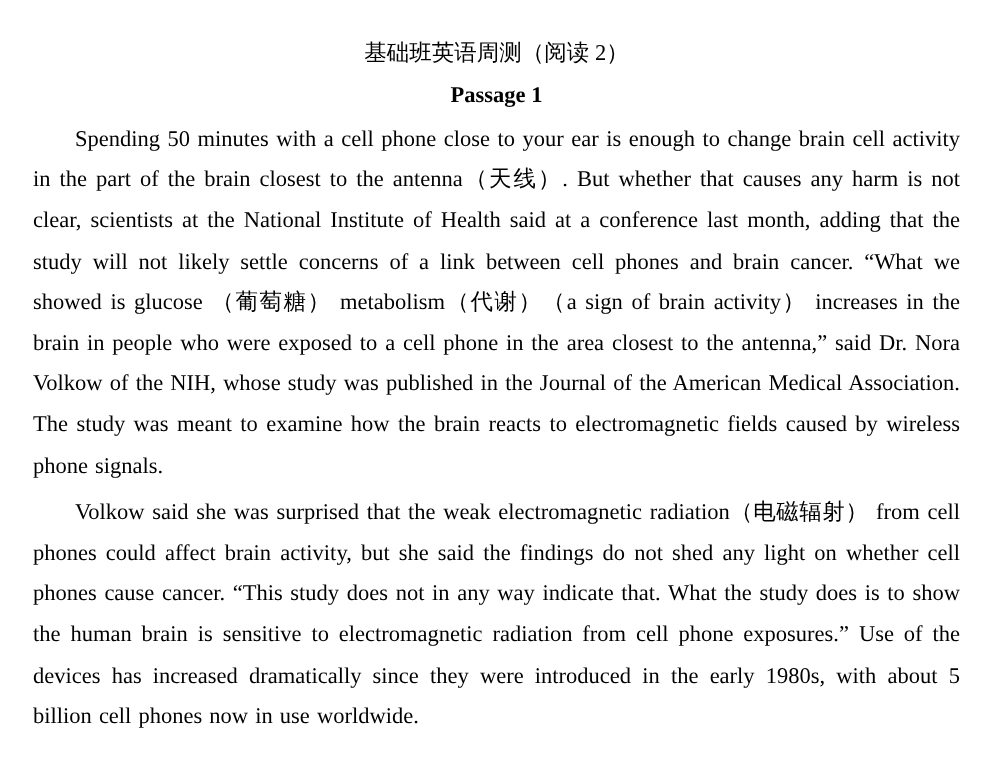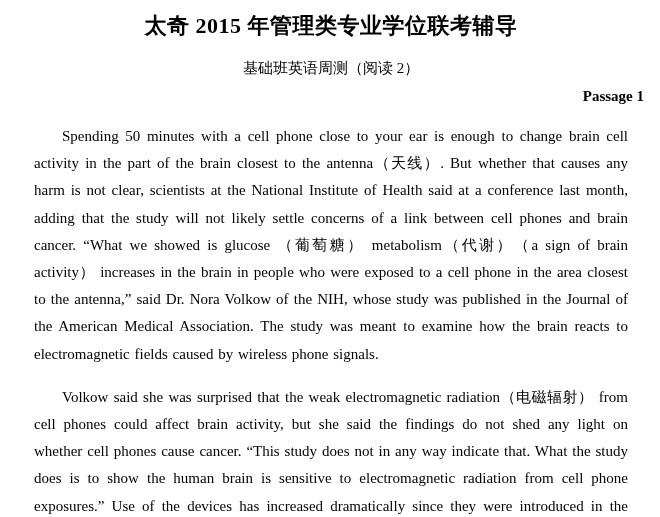--- a/index.html
+++ b/index.html
@@ -28,44 +28,43 @@
   }
   .doc-subtitle {
     margin: 15px 0 0 0;
     text-align: center;
     font-size: 15px;
     line-height: 22px;
     font-weight: normal;
   }
   .passage-heading {
     margin: 7px 0 0 0;
-    text-align: right;
+    text-align: center;
     font-size: 15px;
     line-height: 21px;
     font-weight: bold;
   }
   .passage-body {
     margin-top: 5px;
   }
   .body-para {
-    margin: 16px;
+    margin: 4px;
     font-size: 15px;
     line-height: 27.2px;
     text-align: justify;
     text-indent: 28px;
     word-spacing: 1px;
   }
   .body-para .bold {
     font-weight: normal;
   }
 </style>
 </head>
 <body>
 
 <div class="page">
-  <h1 class="doc-title">太奇 2015 年管理类专业学位联考辅导</h1>
   <h2 class="doc-subtitle">基础班英语周测（阅读 2）</h2>
   <h3 class="passage-heading">Passage 1</h3>
   <div class="passage-body">
       <p class="body-para"><span>Spending 50 minutes with a cell phone close to your ear is enough to change brain cell activity in the part of the brain closest to the antenna（天线）. But whether that causes any harm is not clear, scientists at the National Institute of Health said at a conference last month, adding that the study will not likely settle concerns of a link between cell phones and brain cancer. “What we showed is glucose （葡萄糖） metabolism（代谢）（a sign of brain activity） increases in the brain in people who were exposed to a cell phone in the area closest to the antenna,” said Dr. Nora Volkow of the NIH, whose study was published in the Journal of the American Medical Association. The study was meant to examine how the brain reacts to electromagnetic fields caused by wireless phone signals.</span></p>
       <p class="body-para"><span>Volkow said she was surprised that the weak electromagnetic radiation（电磁辐射） from cell phones could affect brain activity, but she said the findings do not shed any light on whether cell phones cause cancer. “This study does not in any way indicate </span><span class="bold">that</span><span>. What the study does is to show the human brain is sensitive to electromagnetic radiation from cell phone exposures.” Use of the devices has increased dramatically since they were introduced in the early 1980s, with about 5 billion cell phones now in use worldwide.</span></p>
     </div>
 </div>
 
 </body></html>

